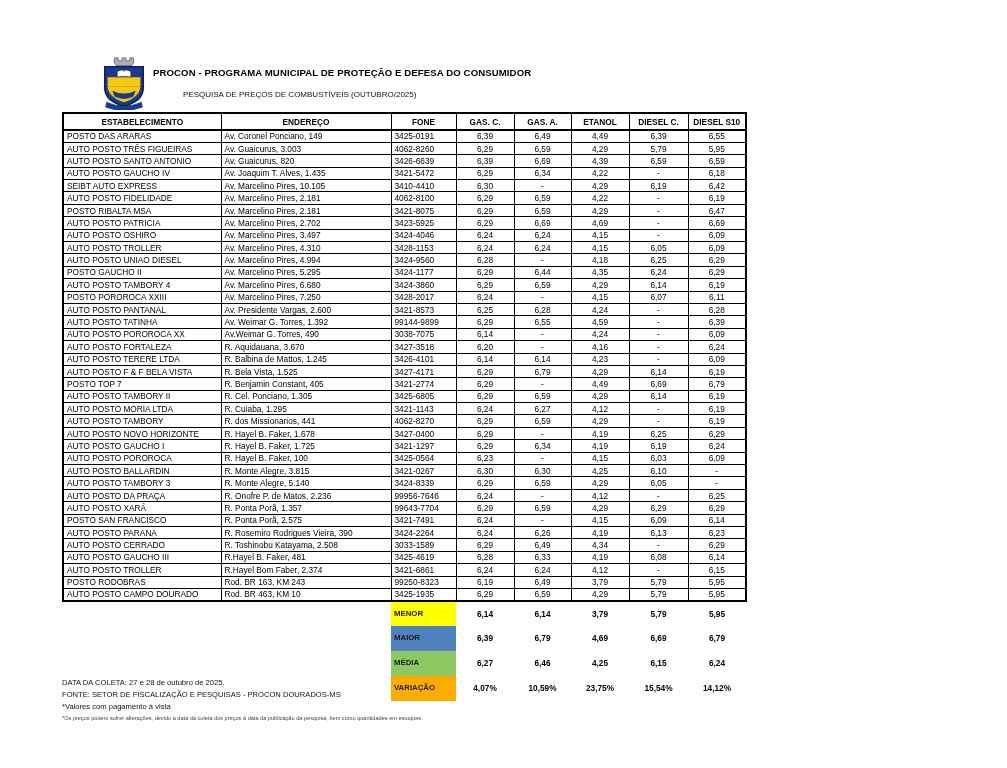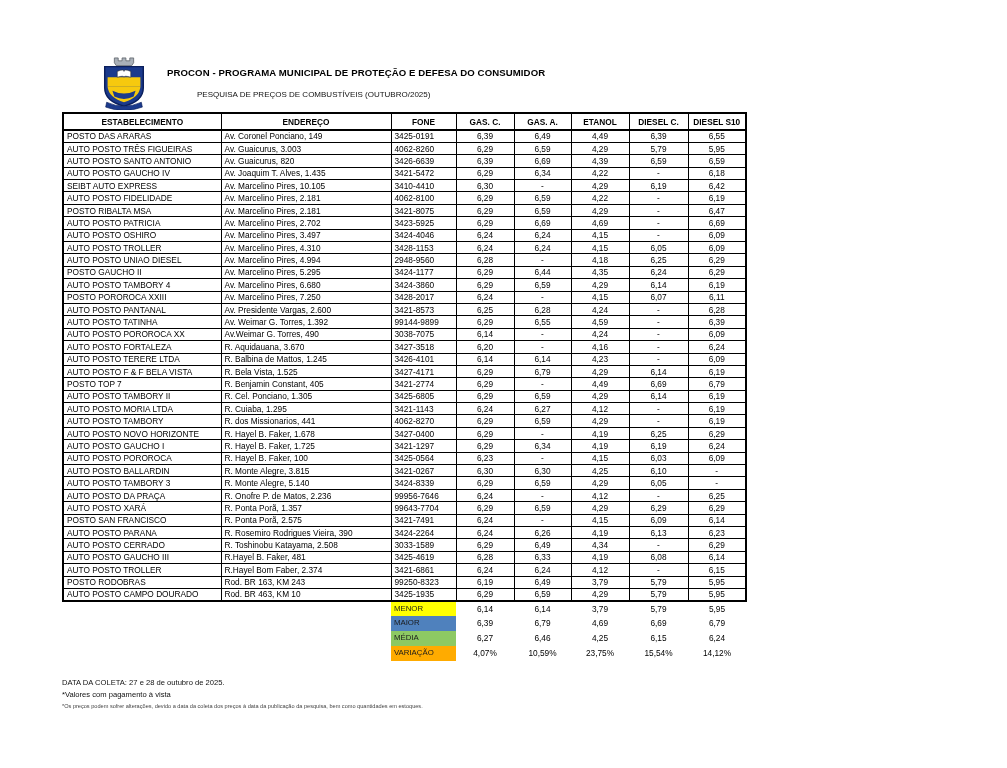--- a/index.html
+++ b/index.html
@@ -12,21 +12,21 @@
     overflow: hidden;
   }
   .doc-header {
     position: absolute;
     left: 95px;
     top: 56px;
     display: flex;
     align-items: flex-start;
   }
   .logo { width: 58px; height: 54px; display: block; }
-  .titles { margin-left: 14px; padding-top: 11px; }
+  .titles { padding-top: 11px; }
   .title { font-size: 9.6px; font-weight: bold; letter-spacing: .1px; white-space: nowrap; }
   .subtitle { font-size: 8px; margin-top: 12px; margin-left: 30px; white-space: nowrap; color: #111; }
 
   table.price-table {
     position: absolute;
     left: 62px;
     top: 112px;
     width: 683px;
     border-collapse: collapse;
     table-layout: fixed;
@@ -50,23 +50,23 @@
   thead th:last-child { border-right-width: 2px; }
   thead th { border-top-width: 2px; }
   tbody.main td { border: 1px solid #000; }
   tbody.main td:first-child { border-left-width: 2px; }
   tbody.main td:last-child { border-right-width: 2px; }
   tbody.main tr:last-child td { border-bottom-width: 2px; }
   td.l { text-align: left; }
   td.c { text-align: center; }
   tbody.summary td {
     border: none;
-    font-weight: normal;
+    font-weight: bold;
     text-align: center;
-    height: 15px;
+    height: 25px;
   }
   tbody.summary td.slabel {
     text-align: left;
     padding-left: 3px;
     font-size: 7.8px;
     color: #1a1a1a;
   }
   .footer { position: absolute; left: 62px; top: 678px; }
   .footer .fline { font-size: 7.6px; color: #111; margin-bottom: 2.8px; white-space: nowrap; }
   .footer .fnote { font-size: 5.6px; color: #444; margin-top: 4px; white-space: nowrap; }
@@ -215,21 +215,21 @@
         <td class="l">3428-1153</td>
         <td class="c">6,24</td>
         <td class="c">6,24</td>
         <td class="c">4,15</td>
         <td class="c">6,05</td>
         <td class="c">6,09</td>
       </tr>
       <tr>
         <td class="l">AUTO POSTO UNIAO DIESEL</td>
         <td class="l">Av. Marcelino Pires, 4.994</td>
-        <td class="l">2948-9560</td>
+        <td class="l">3424-9560</td>
         <td class="c">6,28</td>
         <td class="c">-</td>
         <td class="c">4,18</td>
         <td class="c">6,25</td>
         <td class="c">6,29</td>
       </tr>
       <tr>
         <td class="l">POSTO GAUCHO II</td>
         <td class="l">Av. Marcelino Pires, 5.295</td>
         <td class="l">3424-1177</td>
@@ -535,15 +535,16 @@
         <td class="c">10,59%</td>
         <td class="c">23,75%</td>
         <td class="c">15,54%</td>
         <td class="c">14,12%</td>
       </tr>
     </tbody>
 </table>
 
 <div class="footer">
   <div class="fline">DATA DA COLETA: 27 e 28 de outubro de 2025.</div>
+  <div class="fline">FONTE: SETOR DE FISCALIZAÇÃO E PESQUISAS - PROCON DOURADOS-MS</div>
   <div class="fline">*Valores com pagamento à vista</div>
   <div class="fnote">*Os preços podem sofrer alterações, devido a data da coleta dos preços à data da publicação da pesquisa, bem como quantidades em estoques.</div>
 </div>
 
 </body></html>

